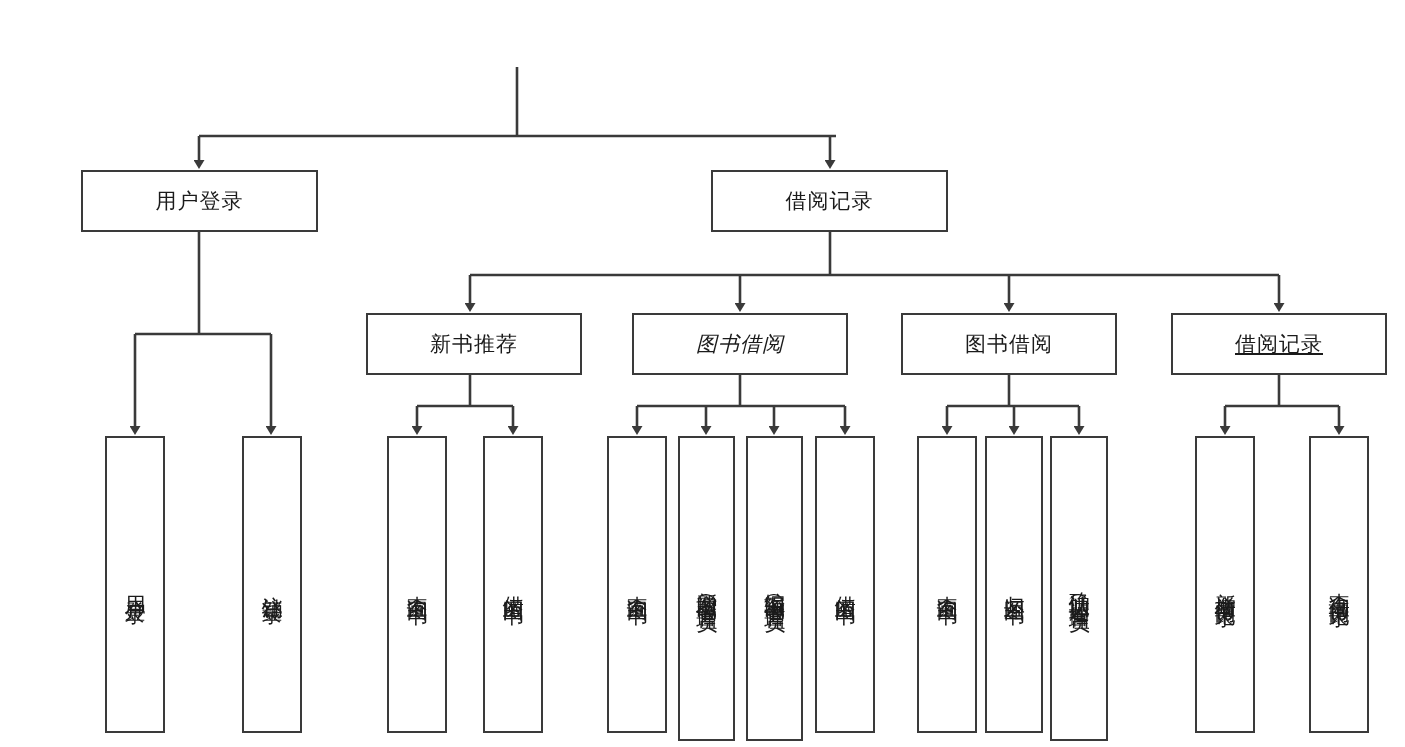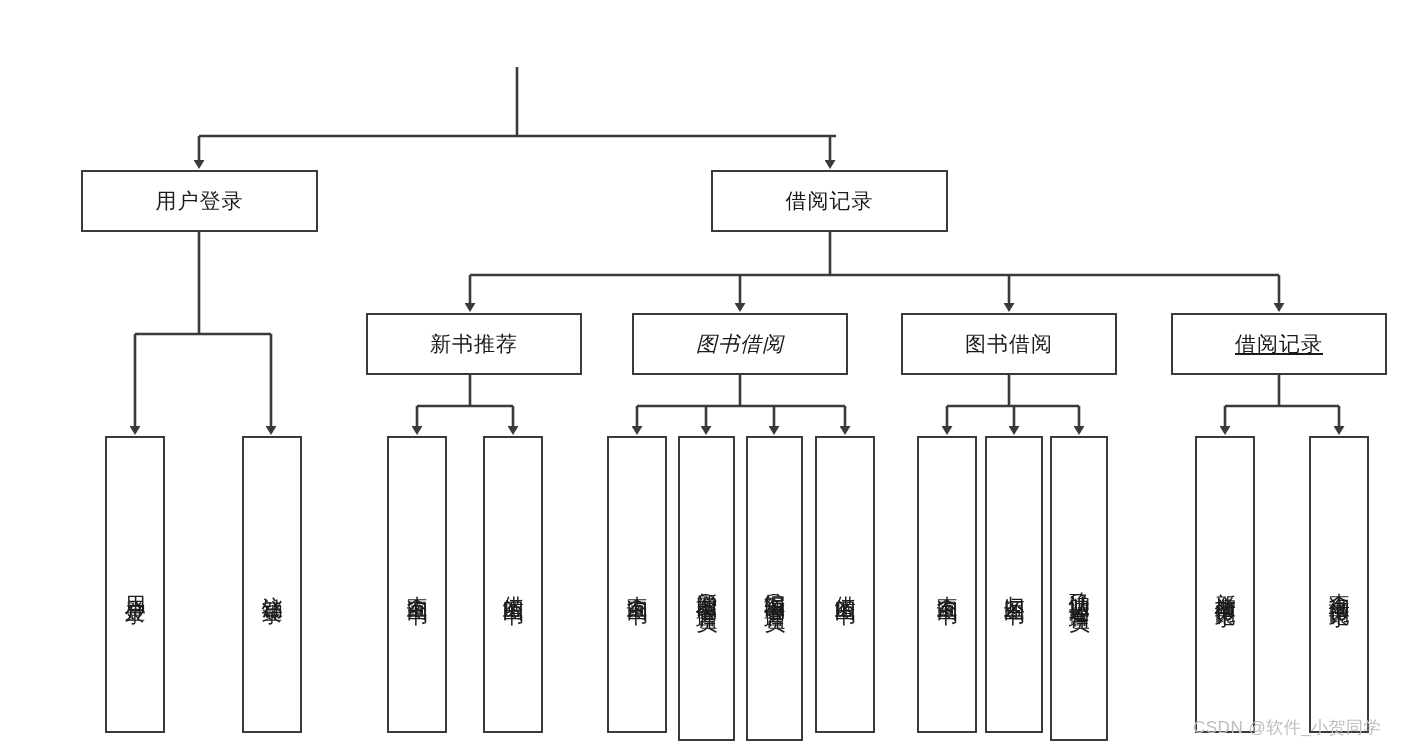--- a/index.html
+++ b/index.html
@@ -177,15 +177,14 @@
     <span class="vtext">确认归还（管理员）</span>
   </div>
 
   <div class="node vertical" style="left:1195px; top:436px; width:60px; height:297px;">
     <span class="vtext">新增借阅记录</span>
   </div>
   <div class="node vertical" style="left:1309px; top:436px; width:60px; height:297px;">
     <span class="vtext">查询借阅记录</span>
   </div>
 
-  <div class="watermark" style="left:1193px; top:716px;">CSDN @软件_小贺同学</div>
 
 </div>
 
 </body></html>

